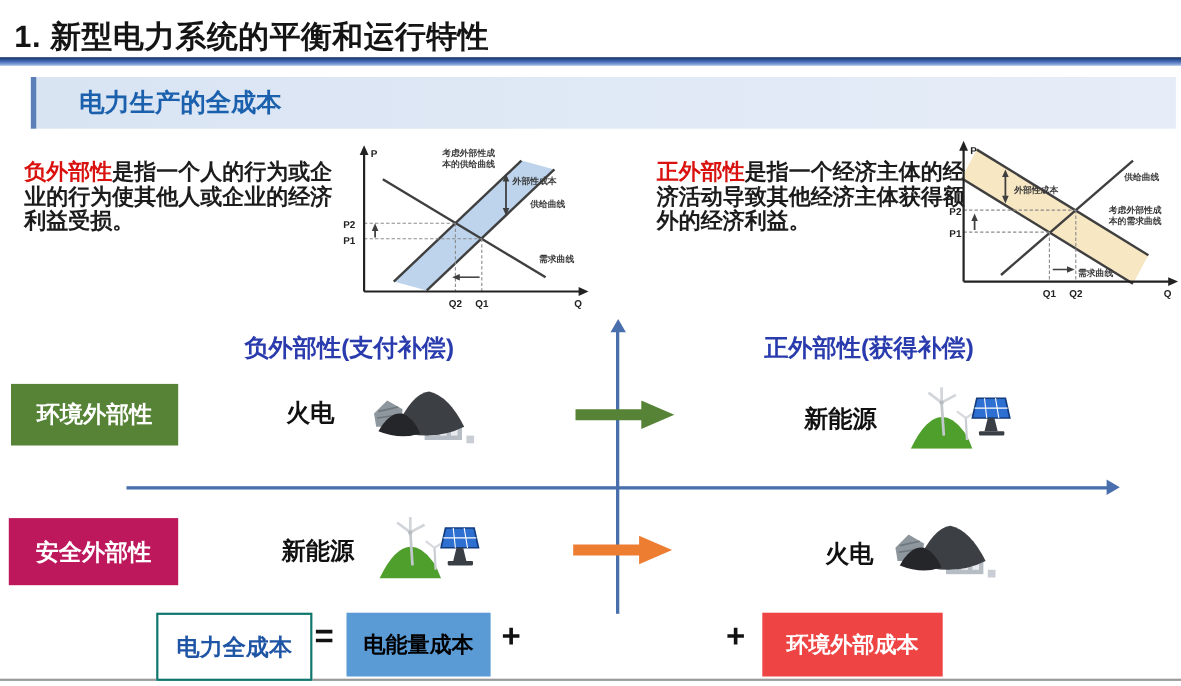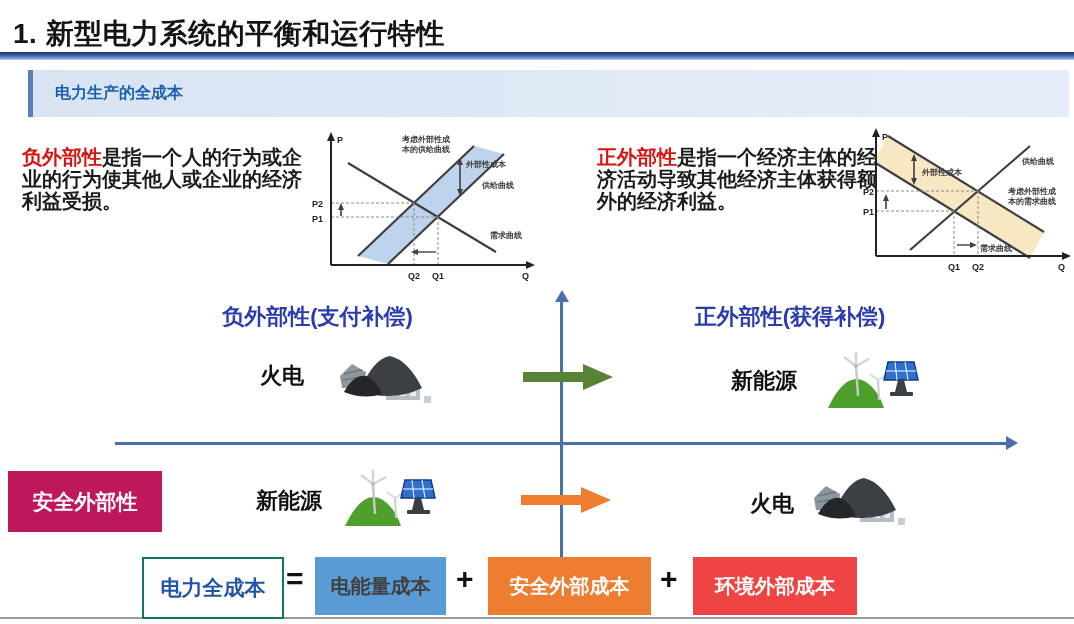--- a/index.html
+++ b/index.html
@@ -4,21 +4,21 @@
 <style>
   html,body{margin:0;padding:0;background:#fff;}
   .slide{position:relative;width:1074px;height:624px;background:#ffffff;overflow:hidden;
          font-family:"Liberation Sans",sans-serif;}
   .abs{position:absolute;}
   .page-title{left:13px;top:15px;font-size:28px;font-weight:bold;color:#141414;letter-spacing:.5px;}
   .divider{left:0;top:52px;width:1074px;height:8px;
            background:linear-gradient(180deg,#162f62 0%,#3f66b0 45%,#7e9ed6 80%,#c9d7ee 100%);}
   .section-bar{left:28px;top:70px;width:1036px;height:47px;display:flex;align-items:center;
                background:linear-gradient(90deg,#d9e4f3,#e6edf8);border-left:5px solid #5b80b7;}
-  .section-title{margin-left:22px;font-size:16px;font-weight:bold;color:#1a60ad;}
+  .section-title{margin-left:39px;font-size:23px;font-weight:bold;color:#1a60ad;}
   .def{font-size:20px;font-weight:bold;color:#1c1c1c;line-height:22px;width:284px;}
   .def .term{color:#d9120f;}
   .def-left{left:22px;top:146px;}
   .def-right{left:597px;top:146px;}
   .col-header{font-size:22px;font-weight:bold;color:#2a3bae;text-align:center;}
   .col-neg{left:160px;top:302px;width:315px;}
   .col-pos{left:635px;top:302px;width:310px;}
   .v-line{left:560px;top:301px;width:3px;height:257px;background:#4a6fad;z-index:1;}
   .v-head{left:555px;top:290px;width:0;height:0;border-left:7px solid transparent;
           border-right:7px solid transparent;border-bottom:12px solid #4a6fad;z-index:1;}
@@ -27,21 +27,21 @@
           border-bottom:7px solid transparent;border-left:12px solid #4a6fad;z-index:1;}
   .tag{display:flex;align-items:center;justify-content:center;color:#fff;
        font-size:21px;font-weight:bold;z-index:2;}
   .tag-env{left:10px;top:349px;width:152px;height:56px;background:#568336;}
   .tag-safety{left:8px;top:471px;width:154px;height:61px;background:#be185d;}
   .item-label{font-size:22px;font-weight:bold;color:#111;z-index:2;}
   .flow-arrow{z-index:2;}
   .formula-box{display:flex;align-items:center;justify-content:center;font-weight:bold;z-index:2;}
   .f-total{left:142px;top:557px;width:138px;height:58px;background:#fff;border:2px solid #0f766e;
            color:#1f55a5;font-size:21px;}
-  .f-energy{left:315px;top:557px;width:131px;height:58px;background:#5b9bd5;color:#404040;font-size:20px;}
+  .f-energy{left:315px;top:557px;width:131px;height:58px;background:#5b9bd5;color:#000000;font-size:20px;}
   .f-safety{left:488px;top:557px;width:163px;height:58px;background:#ed7d31;color:#fff;font-size:20px;}
   .f-env{left:693px;top:557px;width:164px;height:58px;background:#ef4444;color:#fff;font-size:20px;}
   .f-op{font-size:30px;font-weight:bold;color:#111;z-index:2;}
   .op-eq{left:286px;top:562px;}
   .op-p1{left:456px;top:562px;}
   .op-p2{left:660px;top:562px;}
   .bottom-rule{left:0;top:617px;width:1074px;height:2px;background:#9a9a9a;}
   svg text{font-family:"Liberation Sans",sans-serif;}
   .ax-lbl{font-size:9px;font-weight:bold;fill:#222;}
   .cv-lbl{font-size:8px;font-weight:bold;fill:#3a3a3a;}
@@ -143,20 +143,21 @@
   </svg>
 
   <div class="abs col-header col-neg">负外部性(支付补偿)</div>
   <div class="abs col-header col-pos">正外部性(获得补偿)</div>
 
   <div class="abs v-head"></div>
   <div class="abs v-line"></div>
   <div class="abs h-line"></div>
   <div class="abs h-head"></div>
 
+  <div class="abs tag tag-env">环境外部性</div>
   <div class="abs item-label" style="left:260px;top:361px;">火电</div>
   <svg class="abs flow-arrow" style="left:336px;top:346px;" width="98" height="64" viewBox="0 0 98 64">
     <path d="M4 30 L16 18 L30 26 L28 42 L6 42 Z" fill="#8e969e"></path>
     <path d="M8 28 L26 24 M7 34 L27 31" stroke="#6e767e" stroke-width="1.5" fill="none"></path>
     <rect x="50" y="38" width="34" height="16" fill="#b7bdc4"></rect>
     <rect x="58" y="24" width="5" height="15" fill="#7d848c"></rect>
     <rect x="70" y="24" width="5" height="15" fill="#7d848c"></rect>
     <rect x="54" y="42" width="6" height="8" fill="#e8eaee"></rect>
     <rect x="64" y="42" width="6" height="8" fill="#e8eaee"></rect>
     <rect x="74" y="42" width="6" height="8" fill="#e8eaee"></rect>
@@ -220,18 +221,17 @@
     <rect x="74" y="42" width="6" height="8" fill="#e8eaee"></rect>
     <path d="M24 44 Q38 12 54 10 Q72 14 86 42 Q70 50 52 50 Q36 50 24 44 Z" fill="#3c3f43"></path>
     <path d="M8 46 Q18 28 30 30 Q40 34 46 48 Q28 54 8 46 Z" fill="#24262a"></path>
     <rect x="88" y="50" width="7" height="7" fill="#c9ced4"></rect>
   </svg>
 
   <div class="abs formula-box f-total">电力全成本</div>
   <div class="abs f-op op-eq">=</div>
   <div class="abs formula-box f-energy">电能量成本</div>
   <div class="abs f-op op-p1">+</div>
-  <div class="abs formula-box f-safety">安全外部成本</div>
   <div class="abs f-op op-p2">+</div>
   <div class="abs formula-box f-env">环境外部成本</div>
 
   <div class="abs bottom-rule"></div>
 </div>
 
 </body></html>

